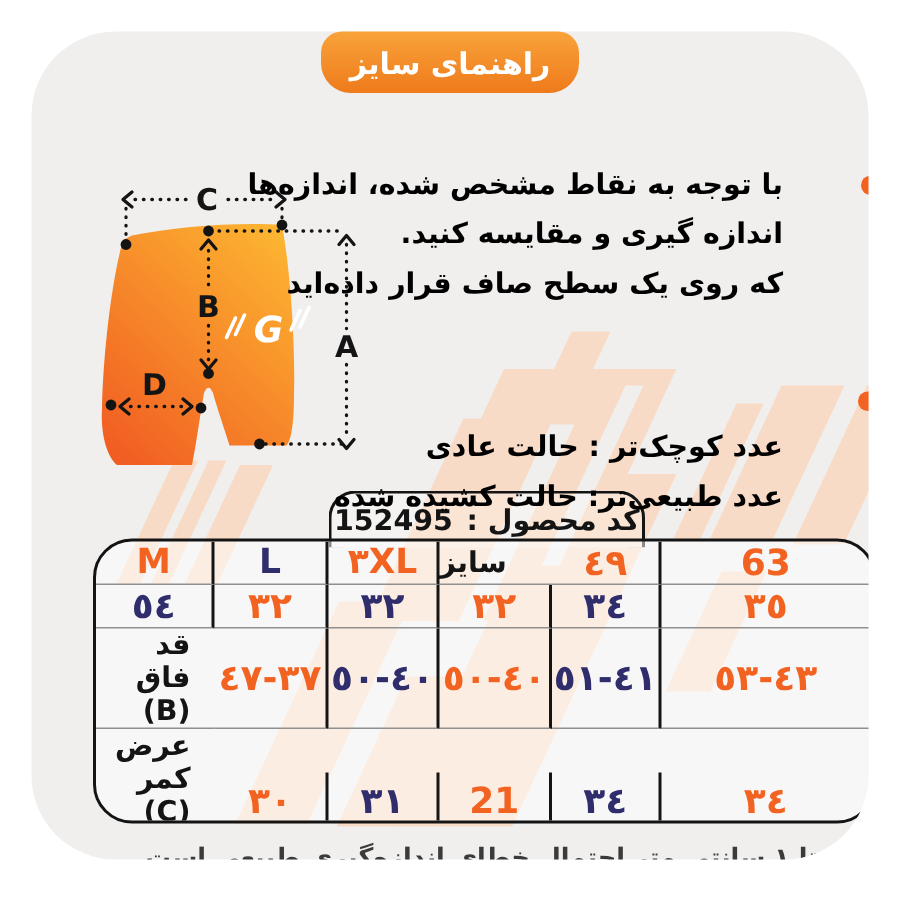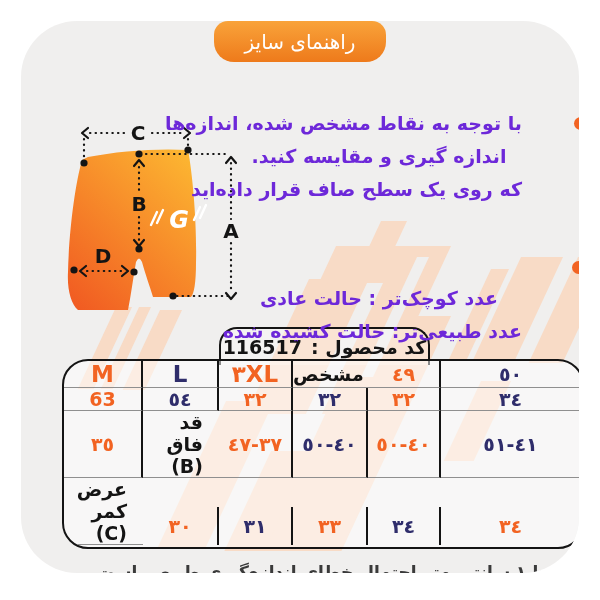--- a/index.html
+++ b/index.html
@@ -14,24 +14,24 @@
   }
   
   .stripe{position:absolute;background:#f8dbc6;transform:skewX(-25deg);transform-origin:top left;}
   .stripe.wh{background:#f0efee;}
   
   .badge{
     position:absolute;left:214px;top:21px;width:172px;height:41px;
     background:linear-gradient(180deg,#f9a33a,#ee7a1b);
     border-radius:14px 14px 20px 20px;
     display:flex;align-items:center;justify-content:center;
-    color:#ffffff;font-size:20px;font-weight:normal;z-index:5;
-  }
-  
-  .para{position:absolute;z-index:3;direction:rtl;text-align:center;color:#6d28d9;font-weight:bold;}
+    color:#ffffff;font-size:20px;font-weight:bold;z-index:5;
+  }
+  
+  .para{position:absolute;z-index:3;direction:rtl;text-align:right;color:#000000;font-weight:bold;}
   .para .ln{line-height:33px;height:33px;white-space:nowrap;font-size:19px;}
   .bdot{position:absolute;width:13px;height:13px;border-radius:50%;background:#f26322;z-index:3;}
   
   .code-tab{
     position:absolute;left:198px;top:306px;width:207px;height:36px;
     border:2.5px solid #141414;border-bottom:none;border-radius:18px 18px 0 0;
     background:rgba(255,255,255,0.25);z-index:2;
     display:flex;align-items:center;justify-content:center;gap:9px;
     direction:rtl;font-size:19px;font-weight:bold;color:#141414;
   }
@@ -40,21 +40,21 @@
     position:absolute;left:41px;top:338px;width:522px;height:190px;
     border:2.5px solid #141414;border-radius:26px;
     background:rgba(255,255,255,0.5);overflow:hidden;z-index:4;
     display:grid;box-sizing:border-box;
     grid-template-columns:79px 76px 74px 75px 73px 1fr;
     grid-template-rows:repeat(5,1fr);
   }
   .cell{
     display:flex;align-items:center;justify-content:center;
     border-right:2px solid #141414;border-bottom:1.3px solid #8f8f8f;
-    font-weight:bold;font-size:19px;direction:ltr;
+    font-weight:bold;font-size:24px;direction:ltr;
   }
   .cell.lastcol{border-right:none;justify-content:flex-end;direction:rtl;
     padding-left:0;padding-right:16px;color:#141414;font-size:19px;}
   .cell.lastrow{border-bottom:none;margin-top:29px;}
   .cell.hd{font-size:23px;}
   .c-or{color:#f26322;}
   .c-nv{color:#2f2d6b;}
   
   .footer{
     position:absolute;left:21px;top:541px;width:558px;z-index:3;
@@ -154,51 +154,51 @@
   </div>
 
   <div class="bdot" style="left:551px;top:240px;"></div>
   <div class="para" style="left:215px;top:230px;right:57px;margin-top:31px;">
     <div class="ln">عدد کوچک‌تر : حالت عادی</div>
     <div class="ln">عدد طبیعی‌تر: حالت کشیده شده</div>
   </div>
 
   <div class="code-tab">
     <span>کد محصول :</span>
-    <span>116517</span>
+    <span>152495</span>
   </div>
 
   <div class="size-table">
 
     <div class="cell hd c-or">M</div>
     <div class="cell hd c-nv">L</div>
     <div class="cell hd c-or">۳XL</div>
-    <div class="cell lastcol">مشخص</div>
+    <div class="cell lastcol">سایز</div>
 
     <div class="cell c-or">٤٩</div>
-    <div class="cell c-nv">٥٠</div>
     <div class="cell c-or">63</div>
     <div class="cell c-nv">٥٤</div>
 
     <div class="cell c-or">٣٢</div>
     <div class="cell c-nv">٣٢</div>
     <div class="cell c-or">٣٢</div>
     <div class="cell c-nv">٣٤</div>
     <div class="cell c-or">٣٥</div>
     <div class="cell lastcol">قد فاق (B)</div>
 
     <div class="cell c-or">٣٧-٤٧</div>
     <div class="cell c-nv">٤٠-٥٠</div>
     <div class="cell c-or">٤٠-٥٠</div>
     <div class="cell c-nv">٤١-٥١</div>
+    <div class="cell c-or">٤٣-٥٣</div>
     <div class="cell lastcol">عرض کمر (C)</div>
 
     <div class="cell lastrow c-or">٣٠</div>
     <div class="cell lastrow c-nv">٣١</div>
-    <div class="cell lastrow c-or">٣٣</div>
+    <div class="cell lastrow c-or">21</div>
     <div class="cell lastrow c-nv">٣٤</div>
     <div class="cell lastrow c-or">٣٤</div>
     <div class="cell lastcol lastrow">عرض ران (D)</div>
   </div>
 
   <div class="footer">تا ۱ سانتی متر احتمال خطای اندازه‌گیری طبیعی است</div>
 </div>
 
 <div class="badge">
   <span>راهنمای سایز</span>

